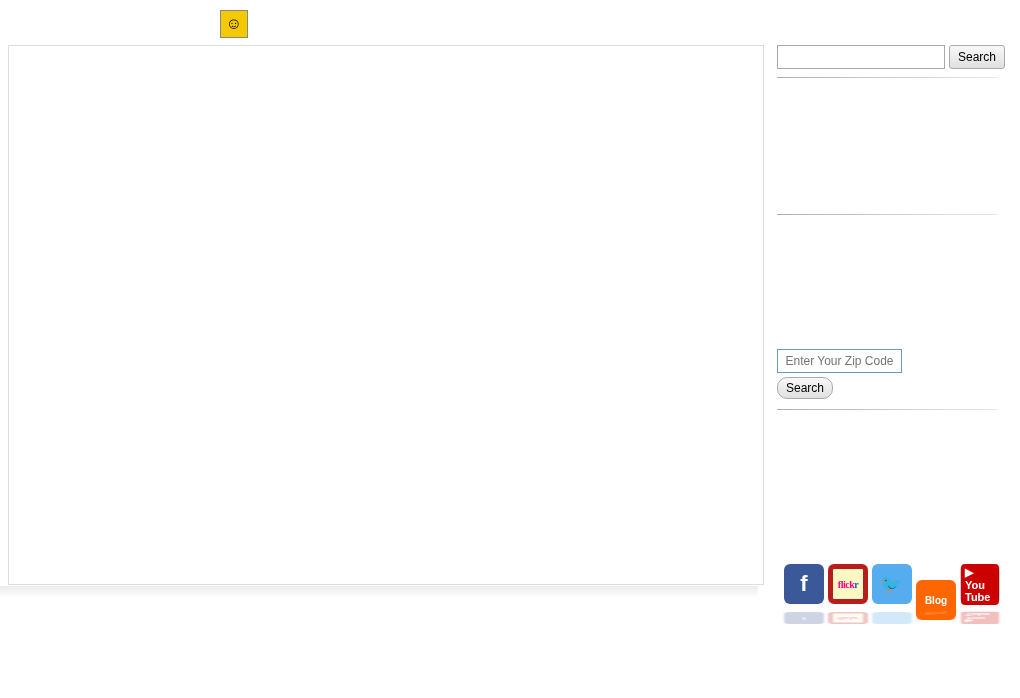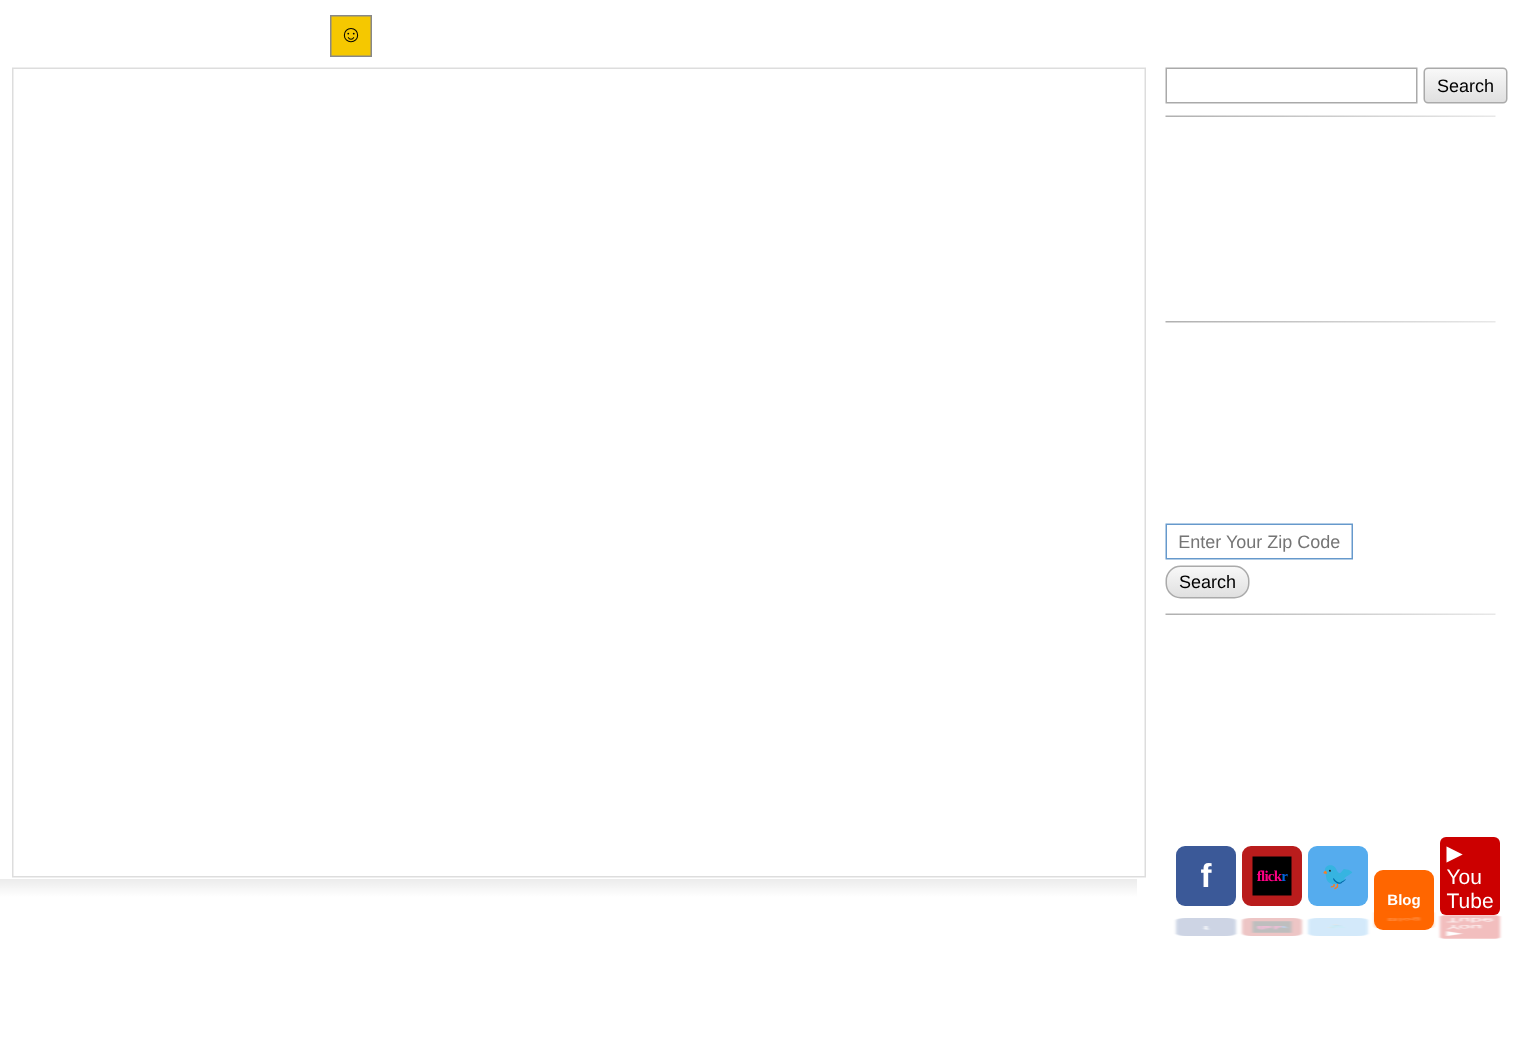--- a/index.html
+++ b/index.html
@@ -193,25 +193,25 @@
       font-size: 10px;
       font-weight: bold;
       font-family: Georgia, serif;
       letter-spacing: -0.5px;
     }
 
     .flickr-pink { color: #ff0084; }
     .flickr-blue { color: #0063dc; }
 
     .flickr-bg {
-      background: #000000;
+      background: #fef9c3;
       width: 40px;
       height: 40px;
       border-radius: 6px;
-      border: 7px solid #b91c1c;
+      border: 5px solid #b91c1c;
       display: flex;
       align-items: center;
       justify-content: center;
     }
 
     .blog-bg {
       background: #ff6600;
       width: 40px;
       height: 40px;
       border-radius: 6px;
@@ -234,22 +234,22 @@
       display: flex;
       align-items: center;
       justify-content: center;
     }
 
     .youtube-inner {
       background: #cc0000;
       border-radius: 4px;
       padding: 2px 4px;
       color: white;
-      font-size: 14px;
-      font-weight: normal;
+      font-size: 11px;
+      font-weight: bold;
     }
 
     .twitter-icon-inner {
       font-size: 18px;
       color: white;
     }
 
     .facebook-icon-inner {
       font-size: 22px;
       font-weight: bold;

